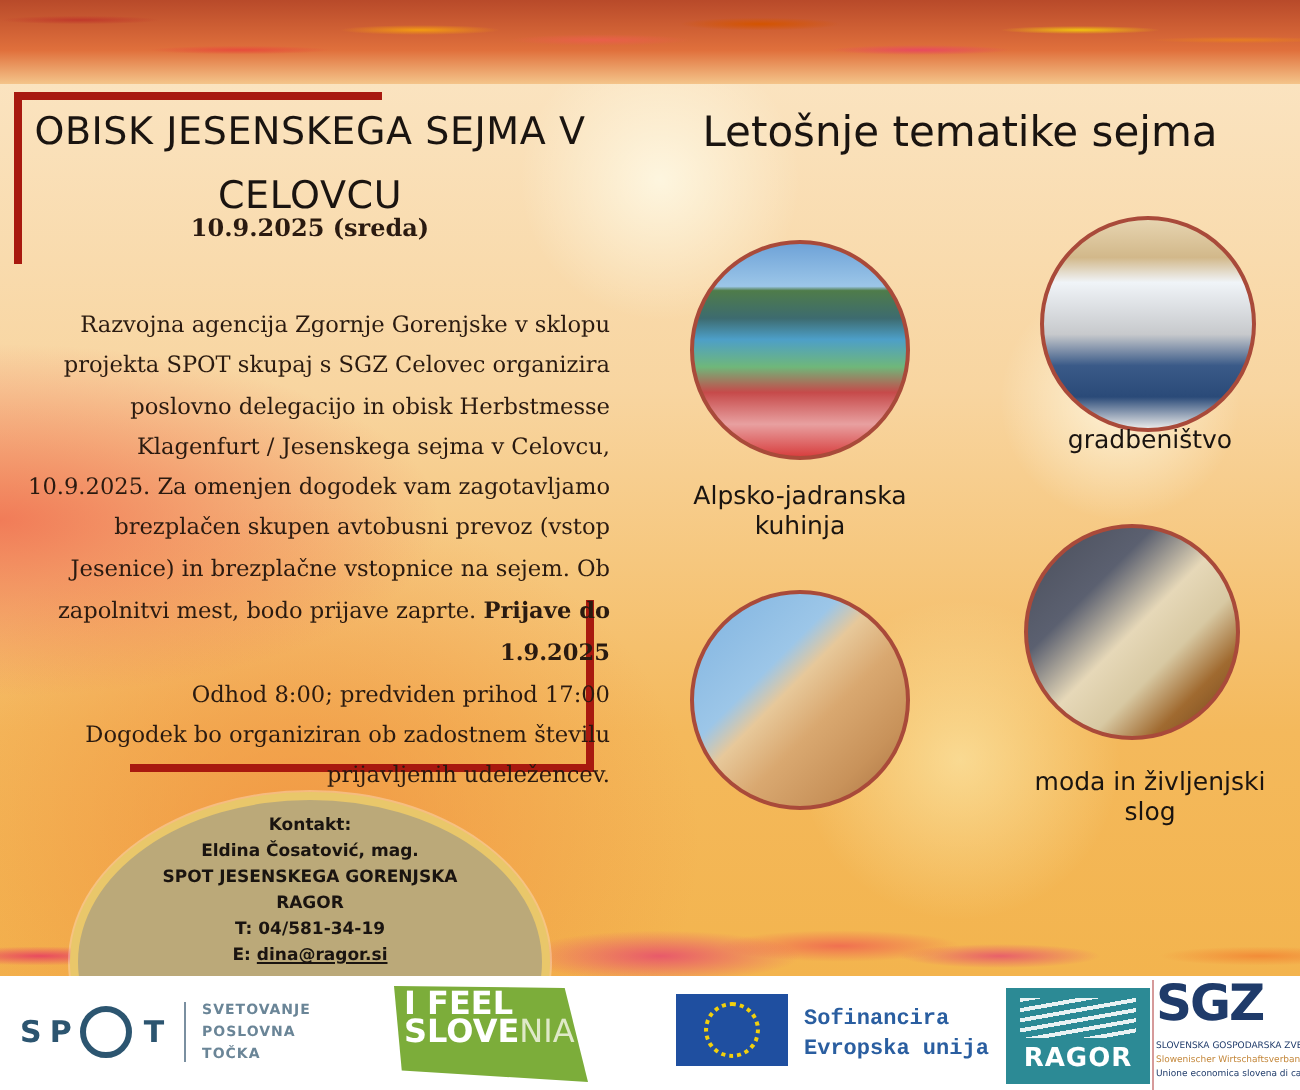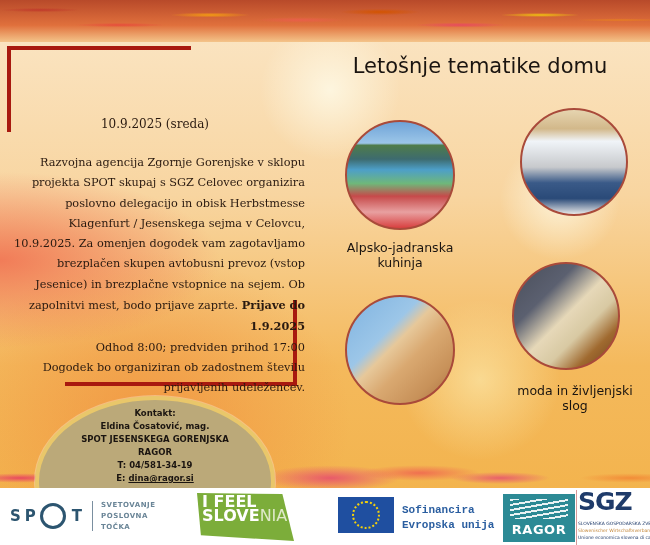--- a/index.html
+++ b/index.html
@@ -37,22 +37,22 @@
   }
 
   
   .frame-top { position:absolute; left:7px; top:46px; width:184px; height:4px; background:#a8190f; }
   .frame-left { position:absolute; left:7px; top:46px; width:4px; height:86px; background:#a8190f; }
   .frame-bottom { position:absolute; left:65px; top:382px; width:232px; height:4px; background:#a8190f; }
   .frame-right { position:absolute; left:293px; top:300px; width:4px; height:86px; background:#a8190f; }
 
   .title { position:absolute; left:10px; top:50px; width:290px; text-align:center;
     font-family:"DejaVu Sans", sans-serif; font-size:19px; line-height:32px; color:#1a1410; letter-spacing:0.3px; }
-  .date { position:absolute; left:10px; top:117px; width:290px; text-align:center;
-    font-size:12px; font-weight:normal; color:#2a1a10; }
+  .date { position:absolute; left:10px; top:107px; width:290px; text-align:center;
+    font-size:12px; font-weight:bold; color:#2a1a10; }
 
   .body-text { position:absolute; left:10px; top:153px; width:295px; text-align:right;
     font-size:11.3px; line-height:20.3px; color:#2a1a10; }
   .body-text b { font-weight:bold; }
 
   .contact { position:absolute; left:35px; top:396px; width:240px; height:170px; border-radius:50%;
     background:#bba979; border:4px solid #e9c76a; box-shadow:0 0 0 1px rgba(255,255,255,0.3); }
   .contact-text { position:absolute; left:55px; top:407px; width:200px; text-align:center;
     font-family:"DejaVu Sans", sans-serif; font-size:8.5px; font-weight:bold; line-height:13px; color:#1a1410; }
   .contact-text a { color:#1a1410; text-decoration:underline; }
@@ -110,45 +110,47 @@
 
 <div class="poster">
   <div class="leaves-top"></div>
   <div class="leaves-bottom"></div>
 
   <div class="frame-top"></div>
   <div class="frame-left"></div>
   <div class="frame-bottom"></div>
   <div class="frame-right"></div>
 
+  <div class="title">OBISK JESENSKEGA SEJMA V CELOVCU</div>
   <div class="date">10.9.2025 (sreda)</div>
 
   <div class="body-text">
     <span>Razvojna agencija Zgornje Gorenjske v sklopu projekta SPOT skupaj s SGZ Celovec organizira poslovno delegacijo in obisk Herbstmesse Klagenfurt / Jesenskega sejma v Celovcu, 10.9.2025. Za omenjen dogodek vam zagotavljamo brezplačen skupen avtobusni prevoz (vstop Jesenice) in brezplačne vstopnice na sejem. Ob zapolnitvi mest, bodo prijave zaprte.</span>
     <b>Prijave do 1.9.2025</b><br>
     <span>Odhod 8:00; predviden prihod 17:00</span><br>
     <span>Dogodek bo organiziran ob zadostnem številu prijavljenih udeležencev.</span>
   </div>
 
   <div class="contact"></div>
   <div class="contact-text">
     <div>Kontakt:</div>
     <div>Eldina Čosatović, mag.</div>
     <div>SPOT JESENSKEGA GORENJSKA</div>
     <div>RAGOR</div>
     <div>T: 04/581-34-19</div>
     <div><span>E: </span><a>dina@ragor.si</a></div>
   </div>
 
-  <div class="themes-title">Letošnje tematike domu</div>
+  <div class="themes-title">Letošnje tematike sejma</div>
 
   <div class="circle c1"></div>
   <div class="theme-label l1">Alpsko-jadranska kuhinja</div>
 
   <div class="circle c2"></div>
+  <div class="theme-label l2">gradbeništvo</div>
 
   <div class="circle c3"></div>
 
   <div class="circle c4"></div>
   <div class="theme-label l4">moda in življenjski slog</div>
 </div>
 
 <div class="footer"></div>
 
 <div class="spot-logo">

